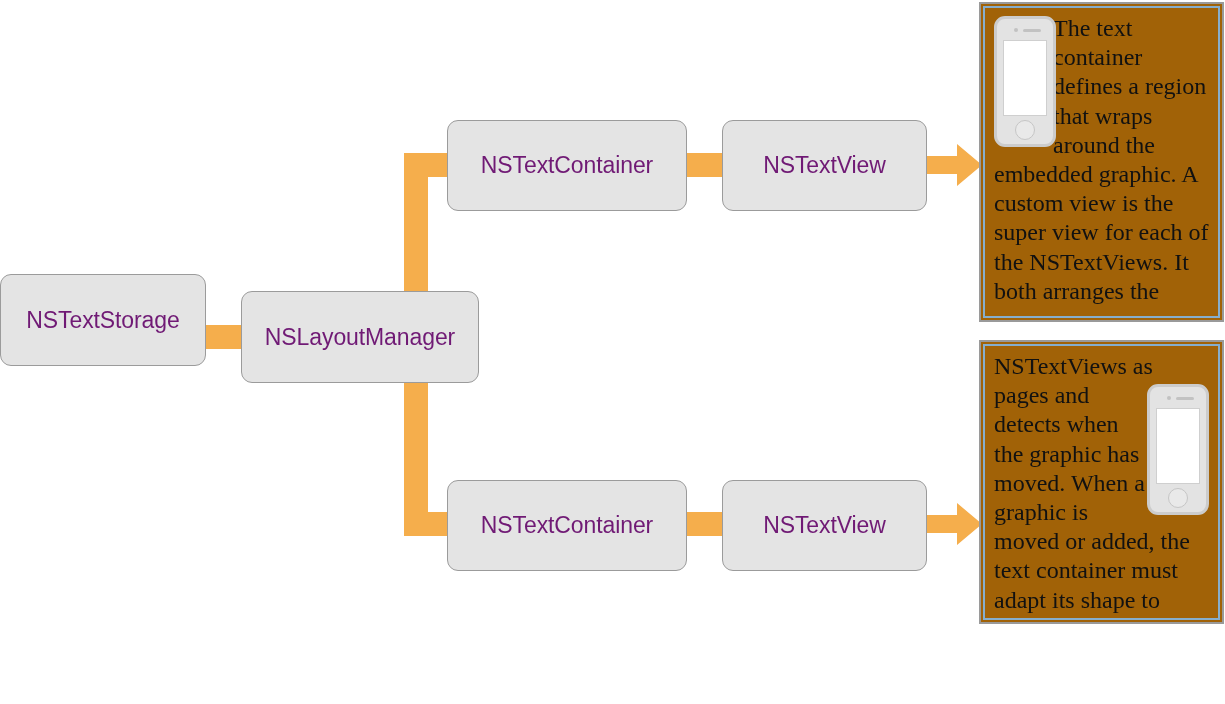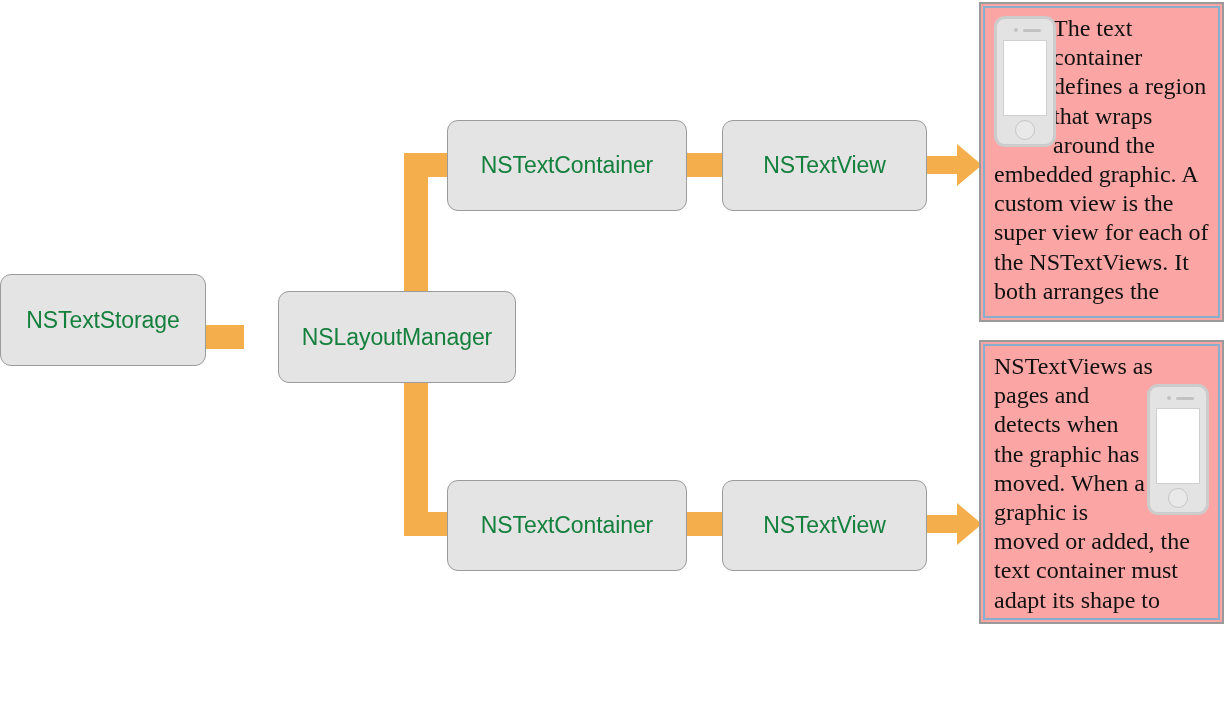--- a/index.html
+++ b/index.html
@@ -18,29 +18,29 @@
   
   .node {
     position: absolute;
     box-sizing: border-box;
     background: #e4e4e4;
     border: 1px solid #9b9b9b;
     border-radius: 11px;
     display: flex;
     align-items: center;
     justify-content: center;
-    color: #15803d;
+    color: #701a75;
     font-family: "Liberation Sans", sans-serif;
     font-size: 23px;
     letter-spacing: -0.1px;
     z-index: 3;
   }
 
   #node-storage        { left: 0px;   top: 274px; width: 206px; height: 92px; }
-  #node-layout         { left: 241px; top: 291px; width: 238px; height: 92px; margin-left: 37px; }
+  #node-layout         { left: 241px; top: 291px; width: 238px; height: 92px; }
   #node-container-top  { left: 447px; top: 120px; width: 240px; height: 91px; }
   #node-view-top       { left: 722px; top: 120px; width: 205px; height: 91px; }
   #node-container-bot  { left: 447px; top: 480px; width: 240px; height: 91px; }
   #node-view-bot       { left: 722px; top: 480px; width: 205px; height: 91px; }
 
   
   .conn {
     position: absolute;
     background: #f5ae4c;
     z-index: 1;
@@ -62,21 +62,21 @@
     position: absolute;
     z-index: 2;
   }
   #arrow-top { left: 925px; top: 140px; width: 57px; height: 50px; }
   #arrow-bot { left: 925px; top: 499px; width: 57px; height: 50px; }
 
   
   .panel {
     position: absolute;
     box-sizing: border-box;
-    background: #fca5a5;
+    background: #a16207;
     border: 2px solid #9a9a9a;
     padding: 2px;
     z-index: 4;
   }
   .panel-inner {
     box-sizing: border-box;
     width: 100%;
     height: 100%;
     border: 2px solid #86aecd;
     padding: 6px 9px 4px 9px;

